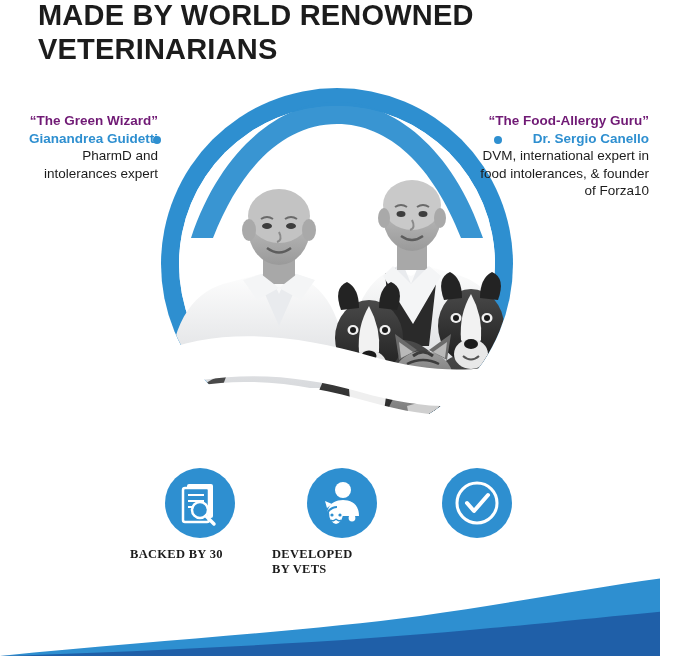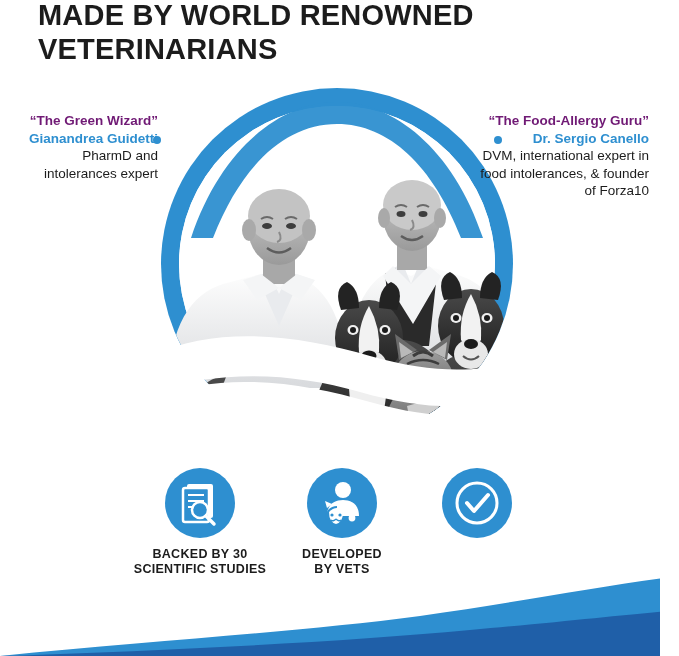--- a/index.html
+++ b/index.html
@@ -134,21 +134,22 @@
   .badges {
     position: absolute;
     left: 130px;
     top: 468px;
     width: 420px;
     height: 120px;
   }
   .badge {
     position: absolute;
     width: 140px;
-    text-align: center;
+    text-align: left;
+    font-family: Liberation Serif, serif;
   }
   .badge-circle {
     width: 70px;
     height: 70px;
     border-radius: 50%;
     background: #2e8fd0;
     margin: 0 auto;
     position: relative;
   }
   .badge-label {
@@ -345,21 +346,20 @@
           <rect x="18" y="20" width="26" height="34" rx="2" fill="#2e8fd0" stroke="#ffffff" stroke-width="2.5"></rect>
           <line x1="23" y1="27" x2="39" y2="27" stroke="#ffffff" stroke-width="2"></line>
           <line x1="23" y1="33" x2="39" y2="33" stroke="#ffffff" stroke-width="2"></line>
           <line x1="23" y1="39" x2="33" y2="39" stroke="#ffffff" stroke-width="2"></line>
           <circle cx="35" cy="42" r="8" fill="#2e8fd0" stroke="#ffffff" stroke-width="2.5"></circle>
           <line x1="41" y1="48" x2="49" y2="56" stroke="#ffffff" stroke-width="3.5" stroke-linecap="round"></line>
         </svg>
       </div>
       <div class="badge-label">
         <span>BACKED BY 30</span><br>
-        <span>SCIENTIFIC STUDIES</span>
       </div>
     </div>
 
     <div class="badge badge-2">
       <div class="badge-circle">
         <svg viewBox="0 0 70 70" width="70" height="70">
           <circle cx="36" cy="22" r="8" fill="#ffffff"></circle>
           <path d="M20,48 C20,36 28,32 36,32 C44,32 52,36 52,48 Z" fill="#ffffff"></path>
           <path d="M18,52 C18,42 24,38 30,38 C30,46 26,52 18,52 Z" fill="#2e8fd0"></path>
           <path d="M22,44 q8,-8 14,0 q0,10 -7,12 q-7,-2 -7,-12 z" fill="#ffffff"></path>

